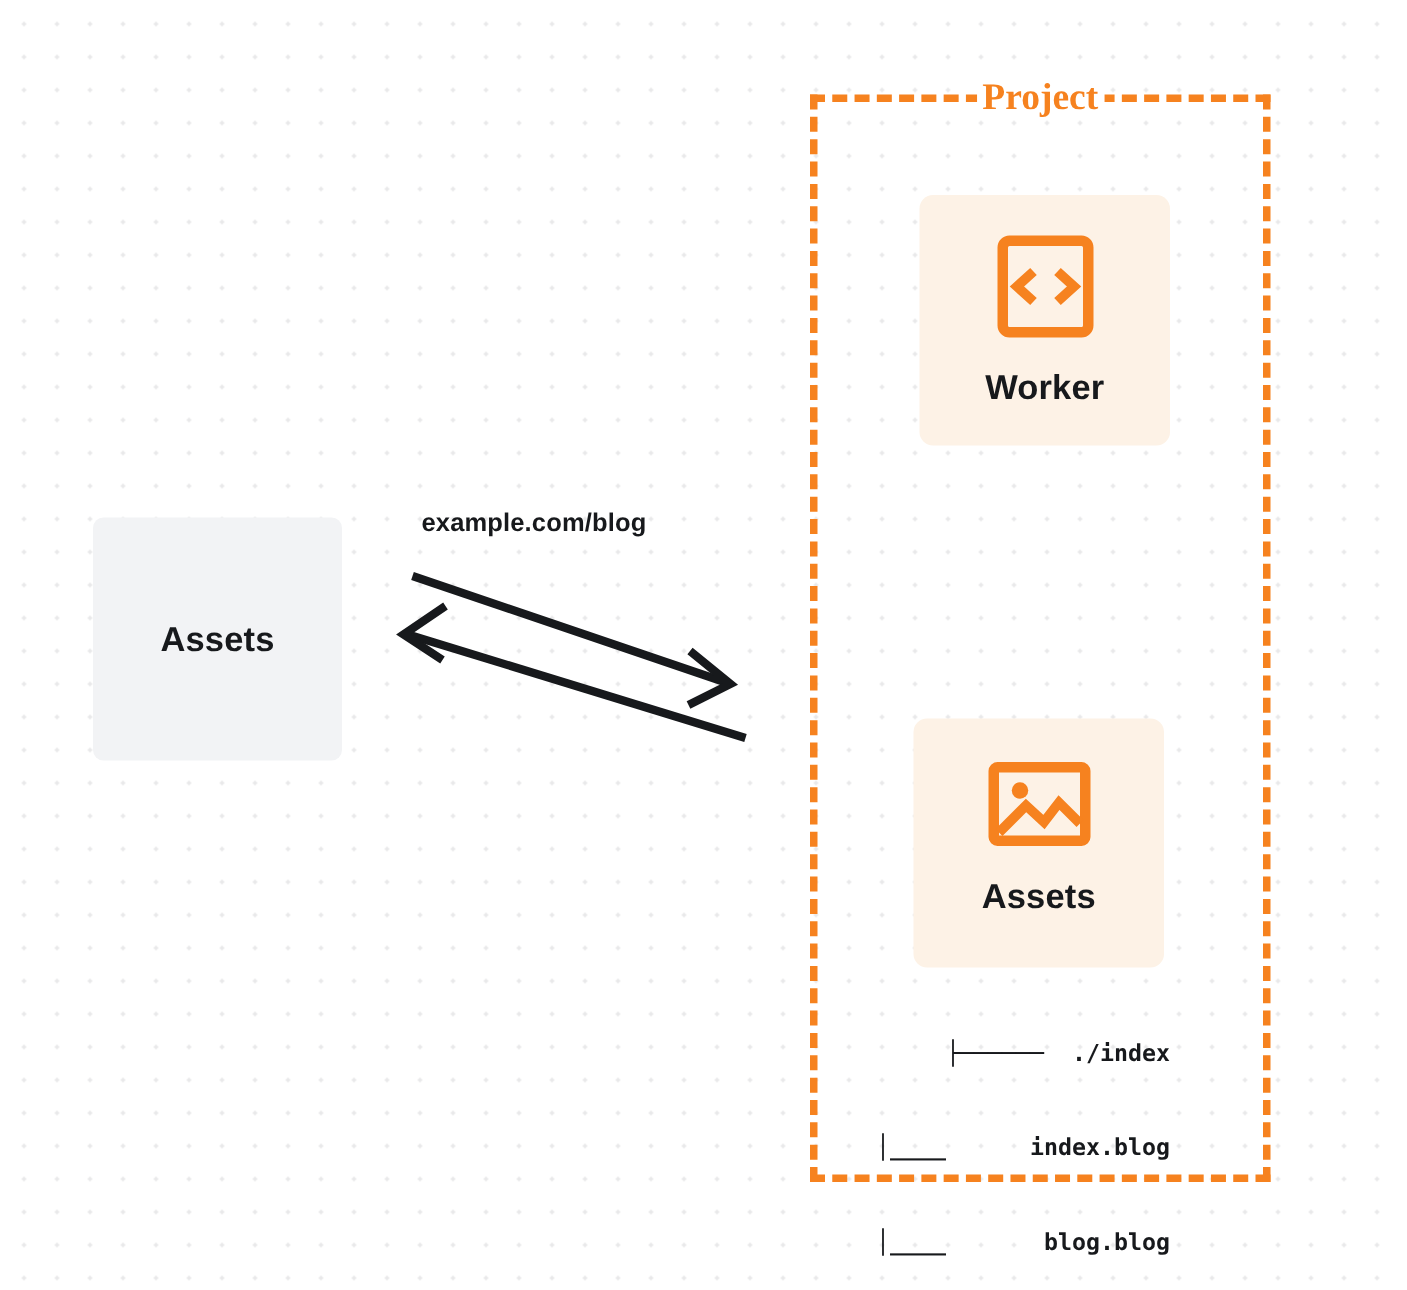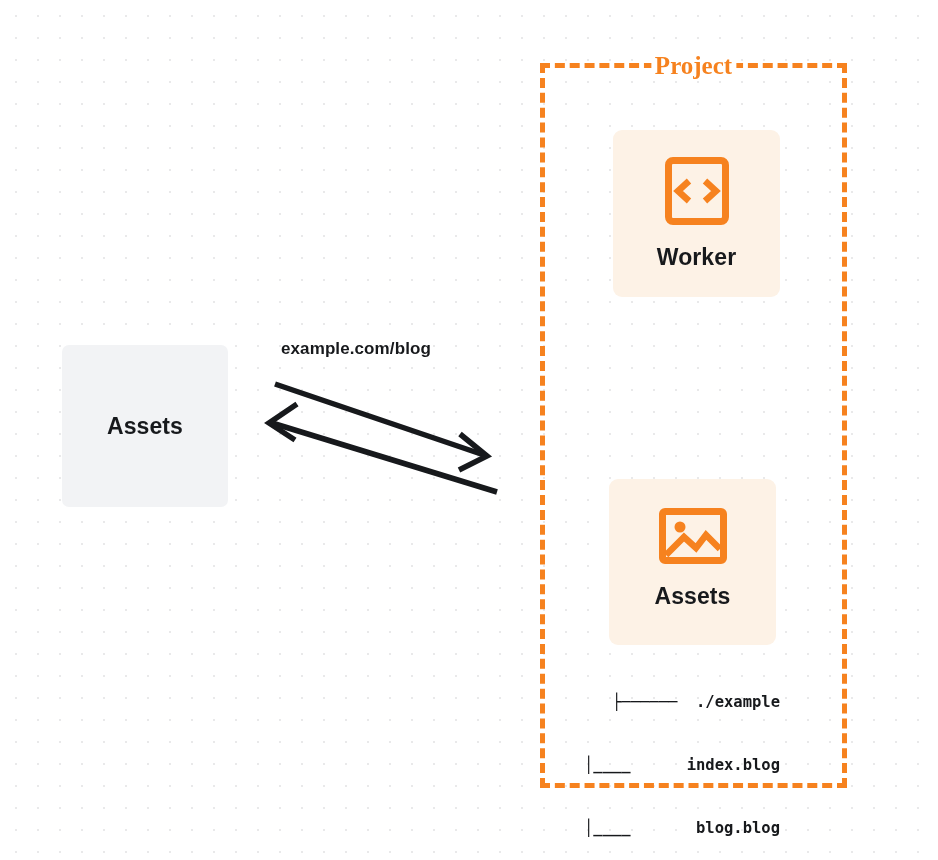--- a/index.html
+++ b/index.html
@@ -201,19 +201,19 @@
       <svg width="70" height="58" viewBox="0 0 70 58" xmlns="http://www.w3.org/2000/svg">
         <rect x="4.5" y="4.5" width="61" height="49" rx="2.5" ry="2.5" fill="none" stroke="#f6821f" stroke-width="7"></rect>
         <circle cx="22" cy="20" r="5.5" fill="#f6821f"></circle>
         <polyline points="8,48 26,30 38,41 48,28 62,42" fill="none" stroke="#f6821f" stroke-width="6.5" stroke-linecap="butt" stroke-linejoin="miter"></polyline>
       </svg>
     </span>
     <span class="card-label">Assets</span>
   </div>
 
   <div id="asset-file-tree">
-    <span class="tree-row">├──────  ./example</span>
+    <span class="tree-row">├──────  ./index</span>
     <span class="tree-row">│____      index.blog</span>
     <span class="tree-row">│____       blog.blog</span>
     
   </div>
 
 </div>
 
 </body></html>

